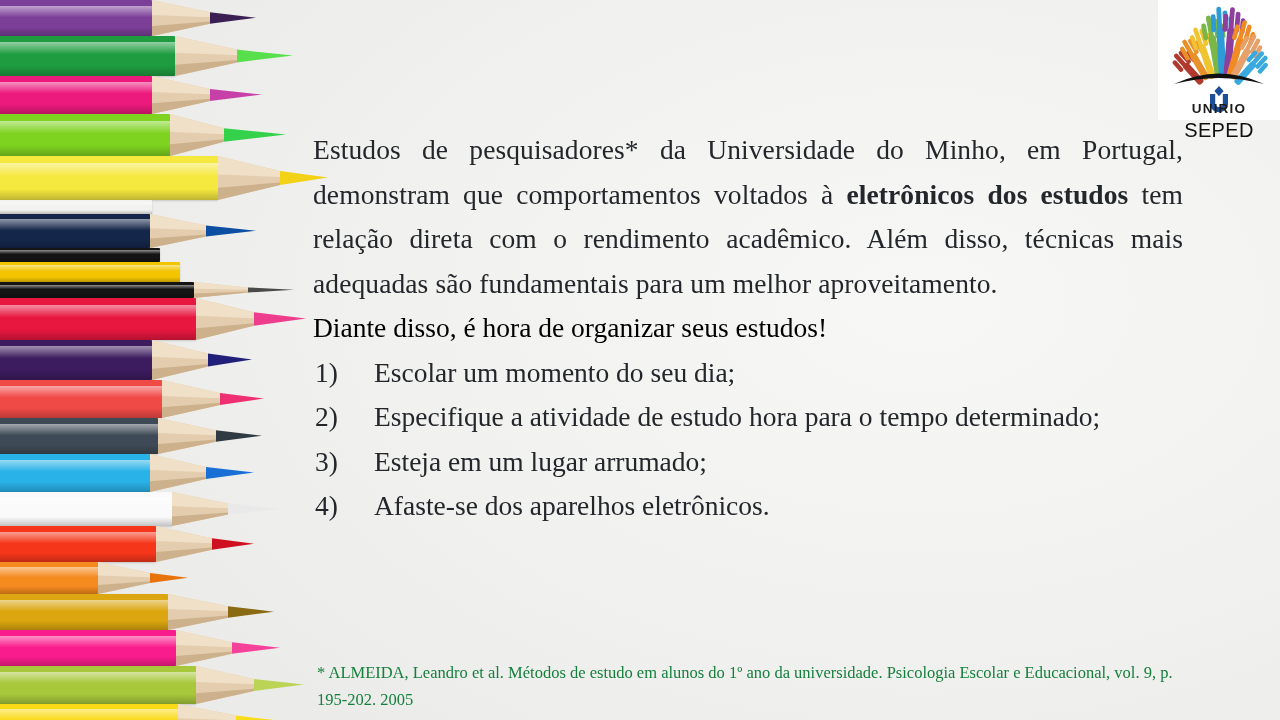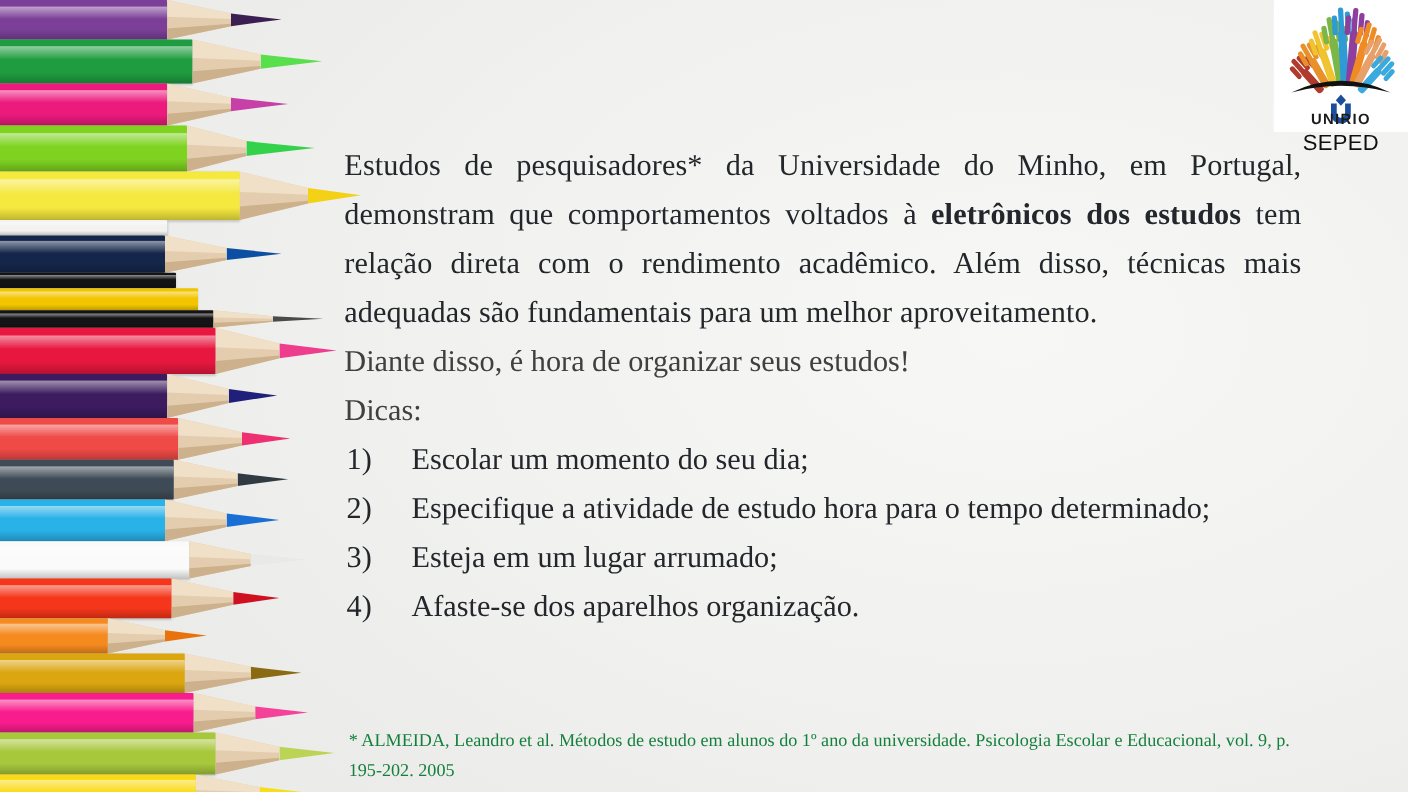--- a/index.html
+++ b/index.html
@@ -96,21 +96,21 @@
     color: #23262b;
     letter-spacing: 0.1px;
   }
   .para b {
     font-weight: bold;
   }
   .line-plain {
     margin: 0;
     font-size: 27.5px;
     line-height: 44.5px;
-    color: #404040;
+    color: #000000;
     text-align: left;
   }
 
   .tips-list {
     margin: 0;
     padding: 0;
     list-style: none;
   }
   .tip-row {
     display: flex;
@@ -465,38 +465,37 @@
           </svg>
         </div>
       </div>
     </div>
 
   <div class="content">
     <p class="para"><span>Estudos de pesquisadores* da Universidade do Minho, em Portugal, demonstram que comportamentos voltados à </span><b>eletrônicos dos estudos</b><span> tem relação direta com o rendimento acadêmico. Além disso, técnicas mais adequadas são fundamentais para um melhor aproveitamento.</span></p>
 
     <p class="line-plain">Diante disso, é hora de organizar seus estudos!</p>
 
-    <p class="line-plain">Dicas:</p>
 
     <ol class="tips-list" id="tips-list">
         <li class="tip-row">
           <span class="tip-num">1)</span>
           <span class="tip-text">Escolar um momento do seu dia;</span>
         </li>
         <li class="tip-row">
           <span class="tip-num">2)</span>
           <span class="tip-text">Especifique a atividade de estudo hora para o tempo determinado;</span>
         </li>
         <li class="tip-row">
           <span class="tip-num">3)</span>
           <span class="tip-text">Esteja em um lugar arrumado;</span>
         </li>
         <li class="tip-row">
           <span class="tip-num">4)</span>
-          <span class="tip-text">Afaste-se dos aparelhos organização.</span>
+          <span class="tip-text">Afaste-se dos aparelhos eletrônicos.</span>
         </li>
       </ol>
   </div>
 
   <p class="citation">* ALMEIDA, Leandro et al. Métodos de estudo em alunos do 1º ano da universidade. Psicologia Escolar e Educacional, vol. 9, p. 195-202. 2005</p>
 
   <div class="logo-box">
     <svg width="122" height="118" viewBox="0 0 122 118" xmlns="http://www.w3.org/2000/svg" aria-hidden="true">
       <rect x="0" y="0" width="122" height="118" fill="#ffffff"></rect>
       <g>

